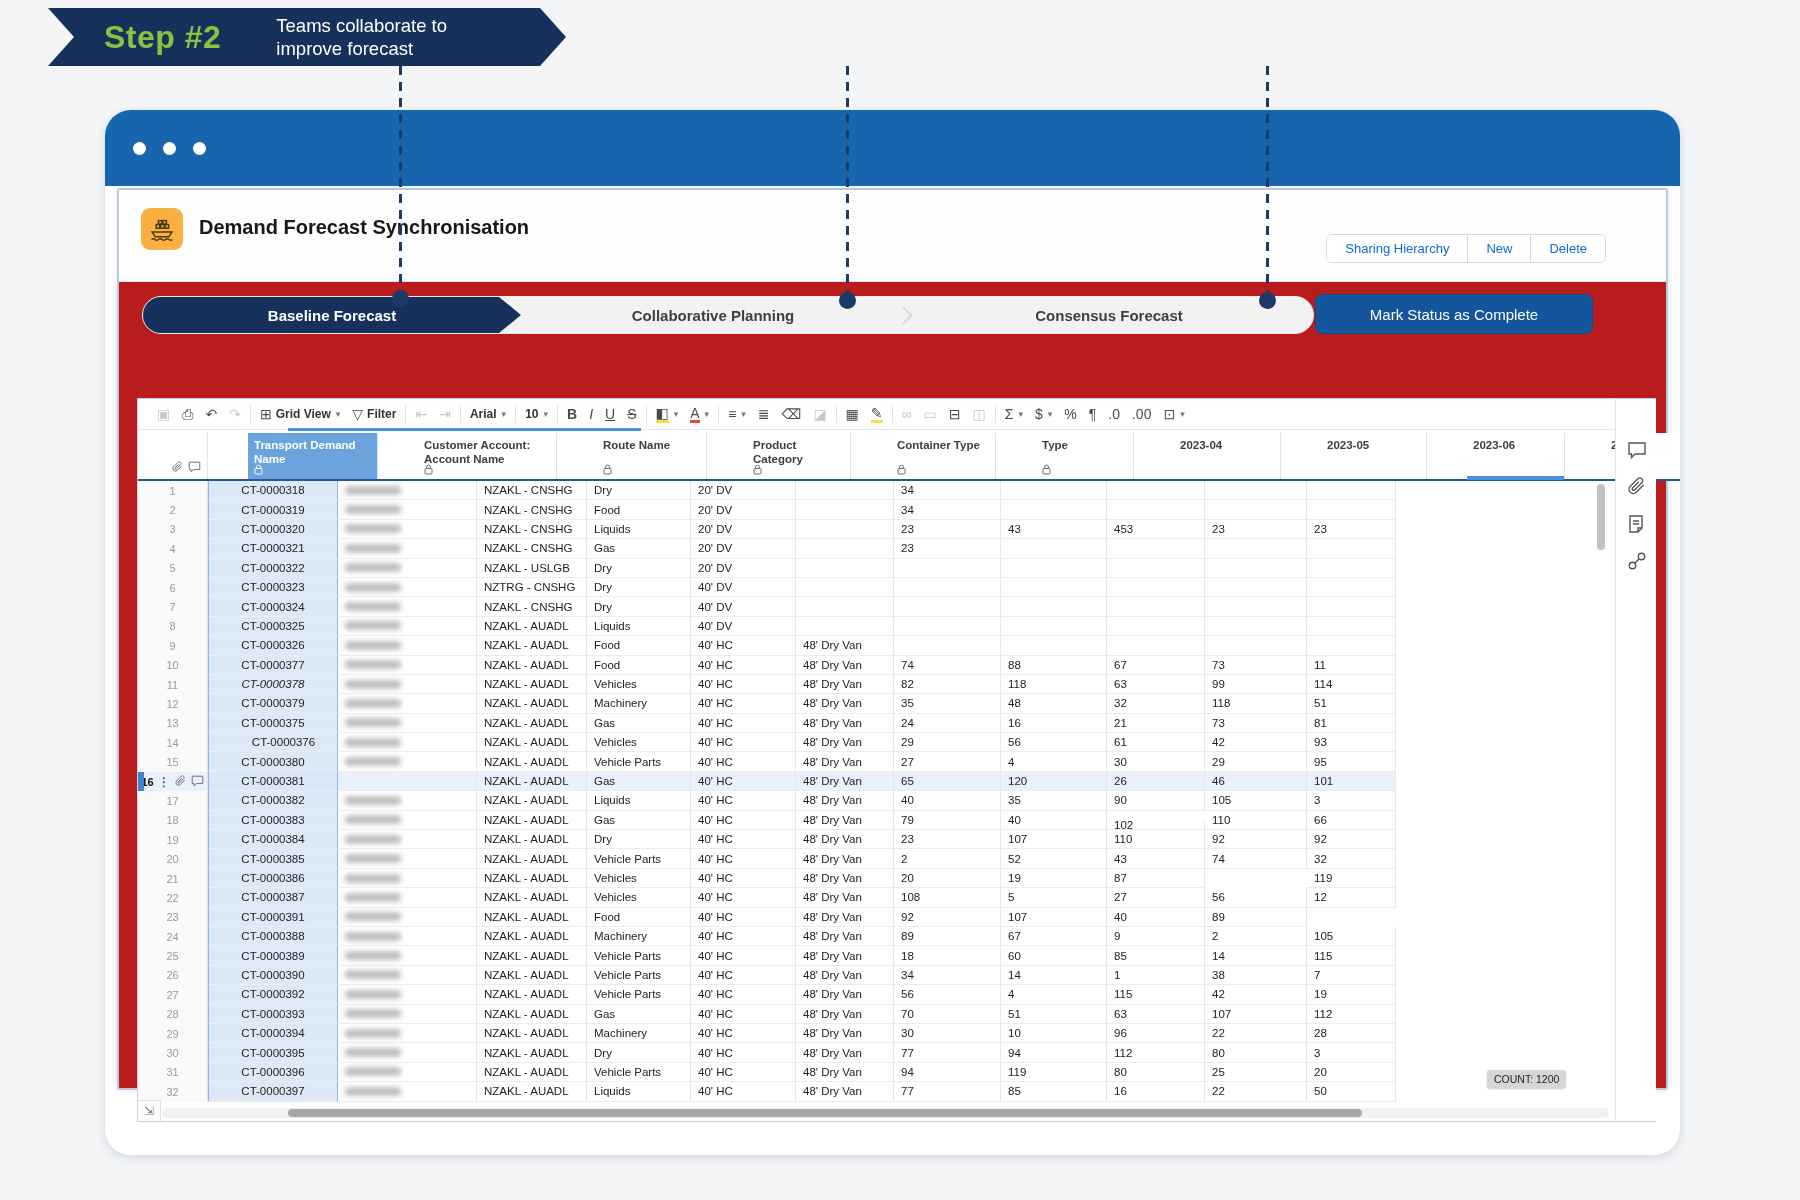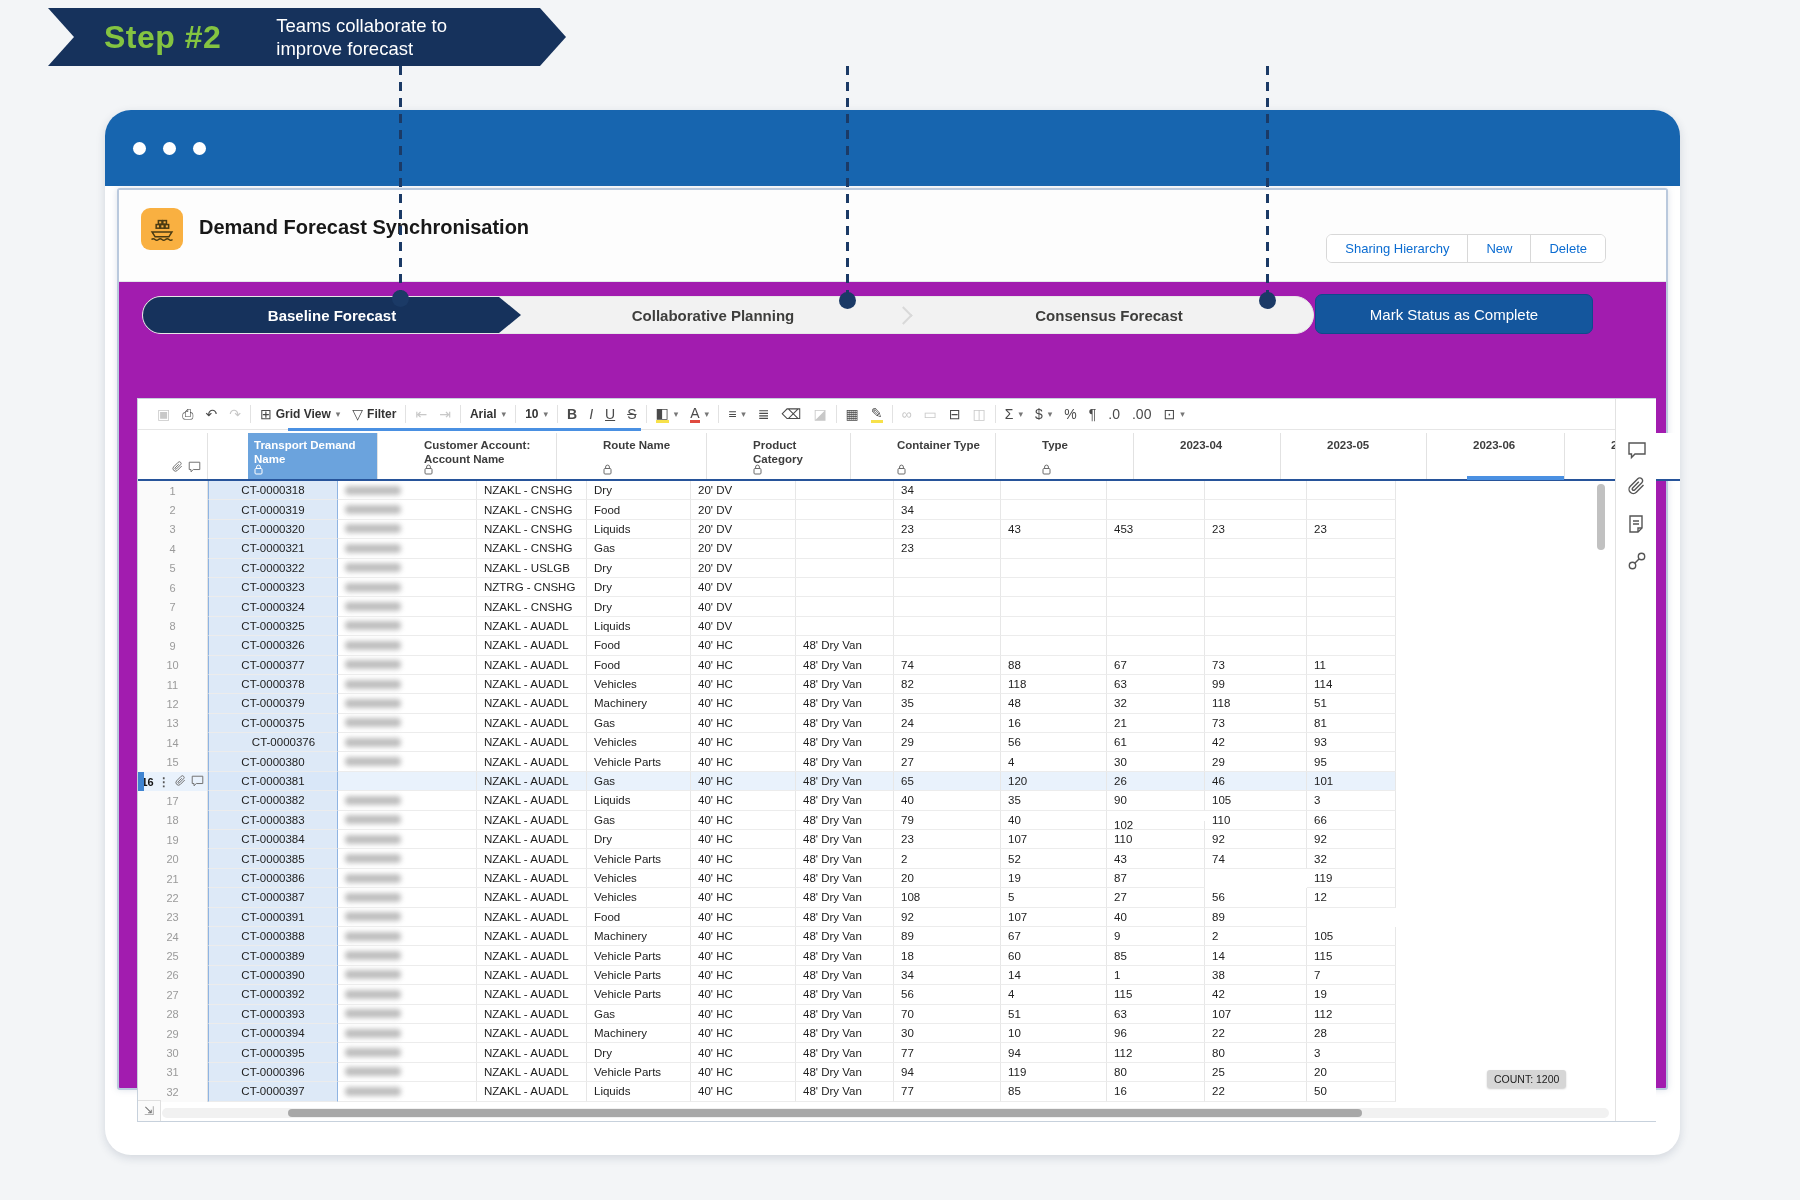--- a/index.html
+++ b/index.html
@@ -26,21 +26,21 @@
 
   
   .window { position:absolute; left:105px; top:110px; width:1575px; height:1045px;
     background:#ffffff; border-radius:26px; overflow:hidden; z-index:10;
     box-shadow:0 3px 10px rgba(30,50,80,.15); }
   .chrome { height:76px; background:#1765af; display:flex; align-items:center; padding-left:28px; gap:17px; }
   .chrome-dot { width:13px; height:13px; border-radius:50%; background:#ffffff; }
 
   
   .app { position:absolute; left:12px; top:78px; width:1551px; height:902px;
-    border:2px solid #bac9dd; background:#a21caf; border-radius:3px; box-shadow:0 0 6px rgba(120,140,170,.25); }
+    border:2px solid #bac9dd; background:#b91c1c; border-radius:3px; box-shadow:0 0 6px rgba(120,140,170,.25); }
   .app-header { position:absolute; left:0; top:0; width:100%; height:92px; background:#fdfdfd; border-bottom:1px solid #e4e7ea; }
   .app-icon { position:absolute; left:22px; top:18px; width:42px; height:42px; border-radius:9px; background:#f9b041;
     display:flex; align-items:center; justify-content:center; }
   .app-title { position:absolute; left:80px; top:26px; font-size:20px; font-weight:bold; color:#181818; }
   .btn-group { position:absolute; right:60px; top:44px; display:flex; border:1px solid #d8d8d8; border-radius:6px; overflow:hidden; background:#fff; }
   .btn-group .hbtn { padding:6px 18px; font-size:13px; color:#0b6cd1; background:#fff; border:0; border-right:1px solid #d8d8d8; cursor:pointer; font-family:inherit; }
   .btn-group .hbtn:last-child { border-right:0; }
 
   
   .path-row { position:absolute; left:23px; top:106px; height:38px; width:1172px;
@@ -535,21 +535,21 @@
               <div class="g-cell" style="width: 107px;">74</div>
               <div class="g-cell" style="width: 106px;">88</div>
               <div class="g-cell" style="width: 98px;">67</div>
               <div class="g-cell" style="width: 102px;">73</div>
               <div class="g-cell" style="width: 89px;">11</div>
             </div>
             <div class="g-row" style="height: 19.4px;">
               <div class="g-rowhdr">
                 <span>11</span>
               </div>
-              <div class="g-cell colsel" style="width: 130px;">CT-0000378</div>
+              <div class="g-cell colsel" style="width: 130px; font-style: italic;">CT-0000378</div>
               <div class="g-cell" style="width: 139px;">
                 <span class="blurblob"></span>
               </div>
               <div class="g-cell" style="width: 110px;">NZAKL - AUADL</div>
               <div class="g-cell" style="width: 104px;">Vehicles</div>
               <div class="g-cell" style="width: 105px;">40' HC</div>
               <div class="g-cell" style="width: 98px;">48' Dry Van</div>
               <div class="g-cell" style="width: 107px;">82</div>
               <div class="g-cell" style="width: 106px;">118</div>
               <div class="g-cell" style="width: 98px;">63</div>

